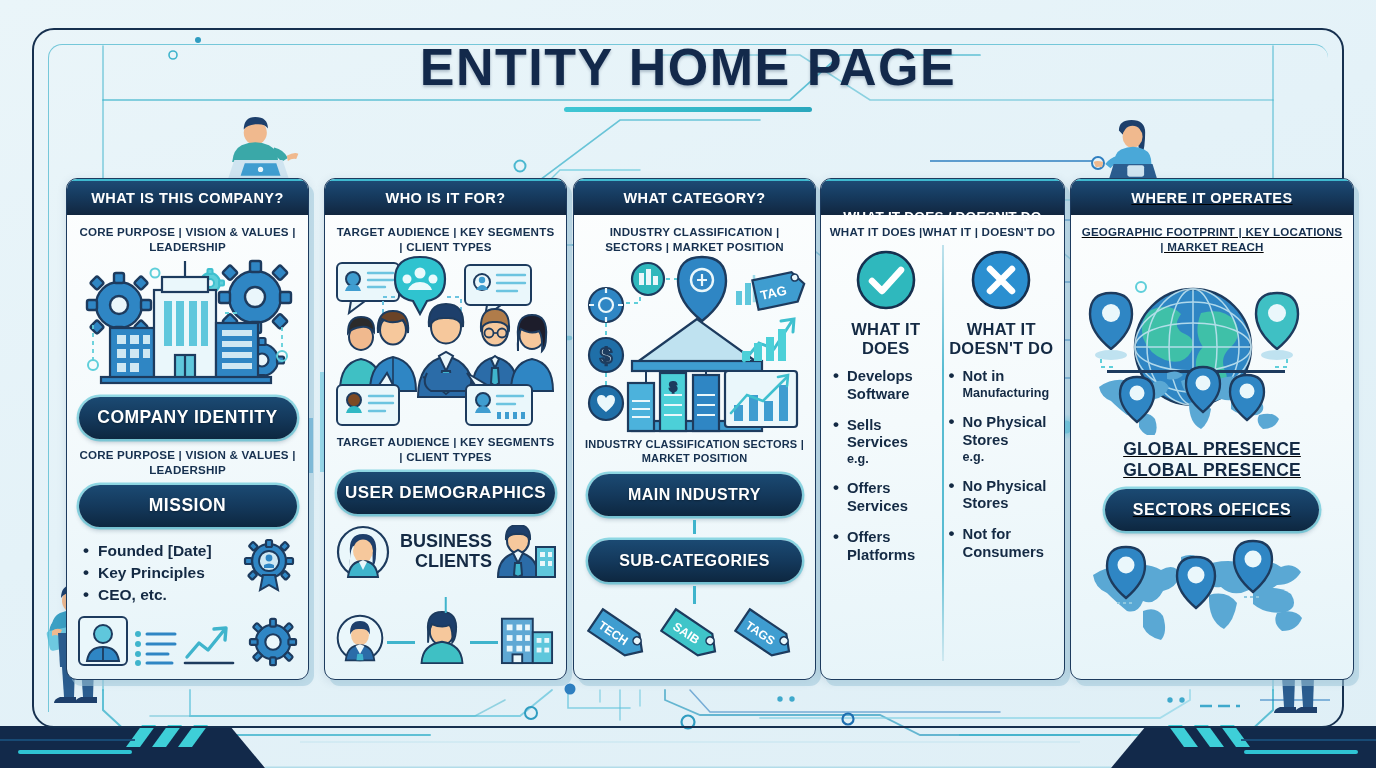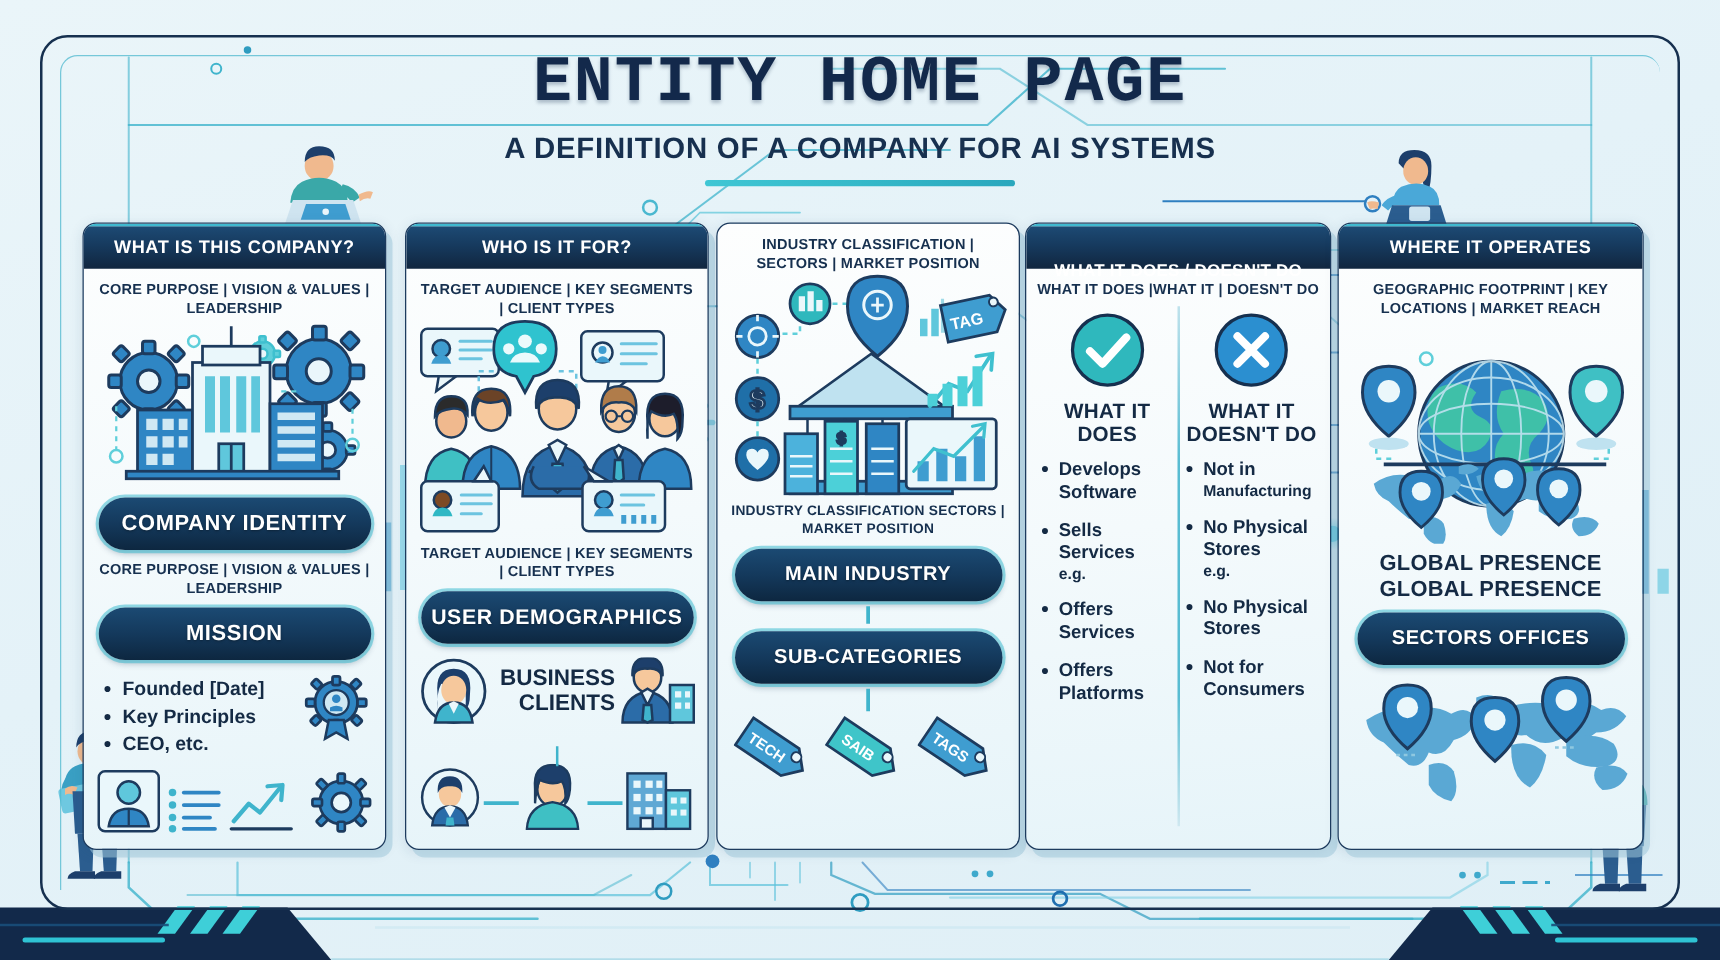--- a/index.html
+++ b/index.html
@@ -29,21 +29,20 @@
   }
   .bg-svg { position:absolute; inset:0; width:1376px; height:768px; pointer-events:none; }
 
   
   .header { position:absolute; left:0; top:40px; width:1376px; text-align:center; }
   .title {
     font-size:52px; font-weight:bold; letter-spacing:1.5px;
     color:#13294b;
     text-shadow:0 2px 3px rgba(20,45,80,.28);
     line-height:1.05;
-    font-family:Liberation Mono, monospace;
   }
   .subtitle {
     margin-top:10px;
     font-size:23.5px; font-weight:bold; letter-spacing:.6px;
     color:#17304f;
   }
   .title-rule {
     margin:12px auto 0; width:248px; height:5px; border-radius:3px;
     background:linear-gradient(90deg,#3fc6d4,#35b9c9,#2aa7bd);
   }
@@ -54,21 +53,21 @@
     position:absolute; top:0; width:243px; height:502px;
     border-radius:11px;
     background:linear-gradient(175deg,#fdfefe 0%,#f4fafc 48%,#e6f4f9 100%);
     border:1.8px solid #1d3b5e;
     box-shadow:5px 6px 0 rgba(160,200,218,.55), 0 2px 10px rgba(30,70,110,.13);
     overflow:hidden;
     display:flex; flex-direction:column;
   }
   .card.c1{left:66px;} .card.c2{left:324px;} .card.c3{left:573px;}
   .card.c4{left:820px;} .card.c5{left:1070px;}
-  .card.c4{width:245px;} .card.c5{width:245px;}
+  .card.c4{width:245px;} .card.c5{width:284px;text-decoration:underline;}
 
   .card-head {
     height:36px; flex:0 0 36px;
     background:linear-gradient(180deg,#1d4a74 0%,#163a5e 45%,#11263f 100%);
     border-top:2.5px solid #3fb9cf;
     display:flex; align-items:center; justify-content:center;
   }
   .card-head span {
     color:#ffffff; font-size:14.5px; font-weight:bold; letter-spacing:.45px;
     text-align:center; white-space:nowrap;
@@ -378,21 +377,20 @@
       <path d="M5 112 q-6 2 -6 6 l22 0 l0 -6 z" fill="#1d3f6b"></path>
       <path d="M26 112 q-6 2 -6 6 l22 0 l0 -6 z" fill="#1d3f6b"></path>
     </g>
   </svg>
 
   <div class="frame"></div>
   <div class="frame-inner"></div>
 
   <div class="header">
     <div class="title">ENTITY HOME PAGE</div>
-    <div class="subtitle">A DEFINITION OF A COMPANY FOR AI SYSTEMS</div>
     <div class="title-rule"></div>
   </div>
 
   <div class="cols">
 
     <div class="card c1">
       <div class="card-head">
         <span>WHAT IS THIS COMPANY?</span>
       </div>
       <div class="card-body">
@@ -736,20 +734,23 @@
                   <rect x="48" y="38" width="5" height="5"></rect>
               </g>
               <rect x="15" y="45" width="10" height="9" fill="#eaf7fb"></rect>
             </g>
           </svg>
         </div>
       </div>
     </div>
 
     <div class="card c3">
+      <div class="card-head">
+        <span>WHAT CATEGORY?</span>
+      </div>
       <div class="card-body">
         <div class="sub">INDUSTRY CLASSIFICATION | SECTORS | MARKET POSITION</div>
         <div class="art">
           <svg viewBox="0 0 222 178" width="222" height="178">
 
             <g stroke="#1d3b5e" stroke-width="2.2">
               <circle cx="22" cy="50" r="17" fill="#2f86c4"></circle>
               <g fill="none" stroke="#eaf7fb" stroke-width="2.2">
                 <circle cx="22" cy="50" r="7"></circle>
                 <path d="M22 33 V38 M22 62 V67 M5 50 H10 M34 50 H39"></path>

